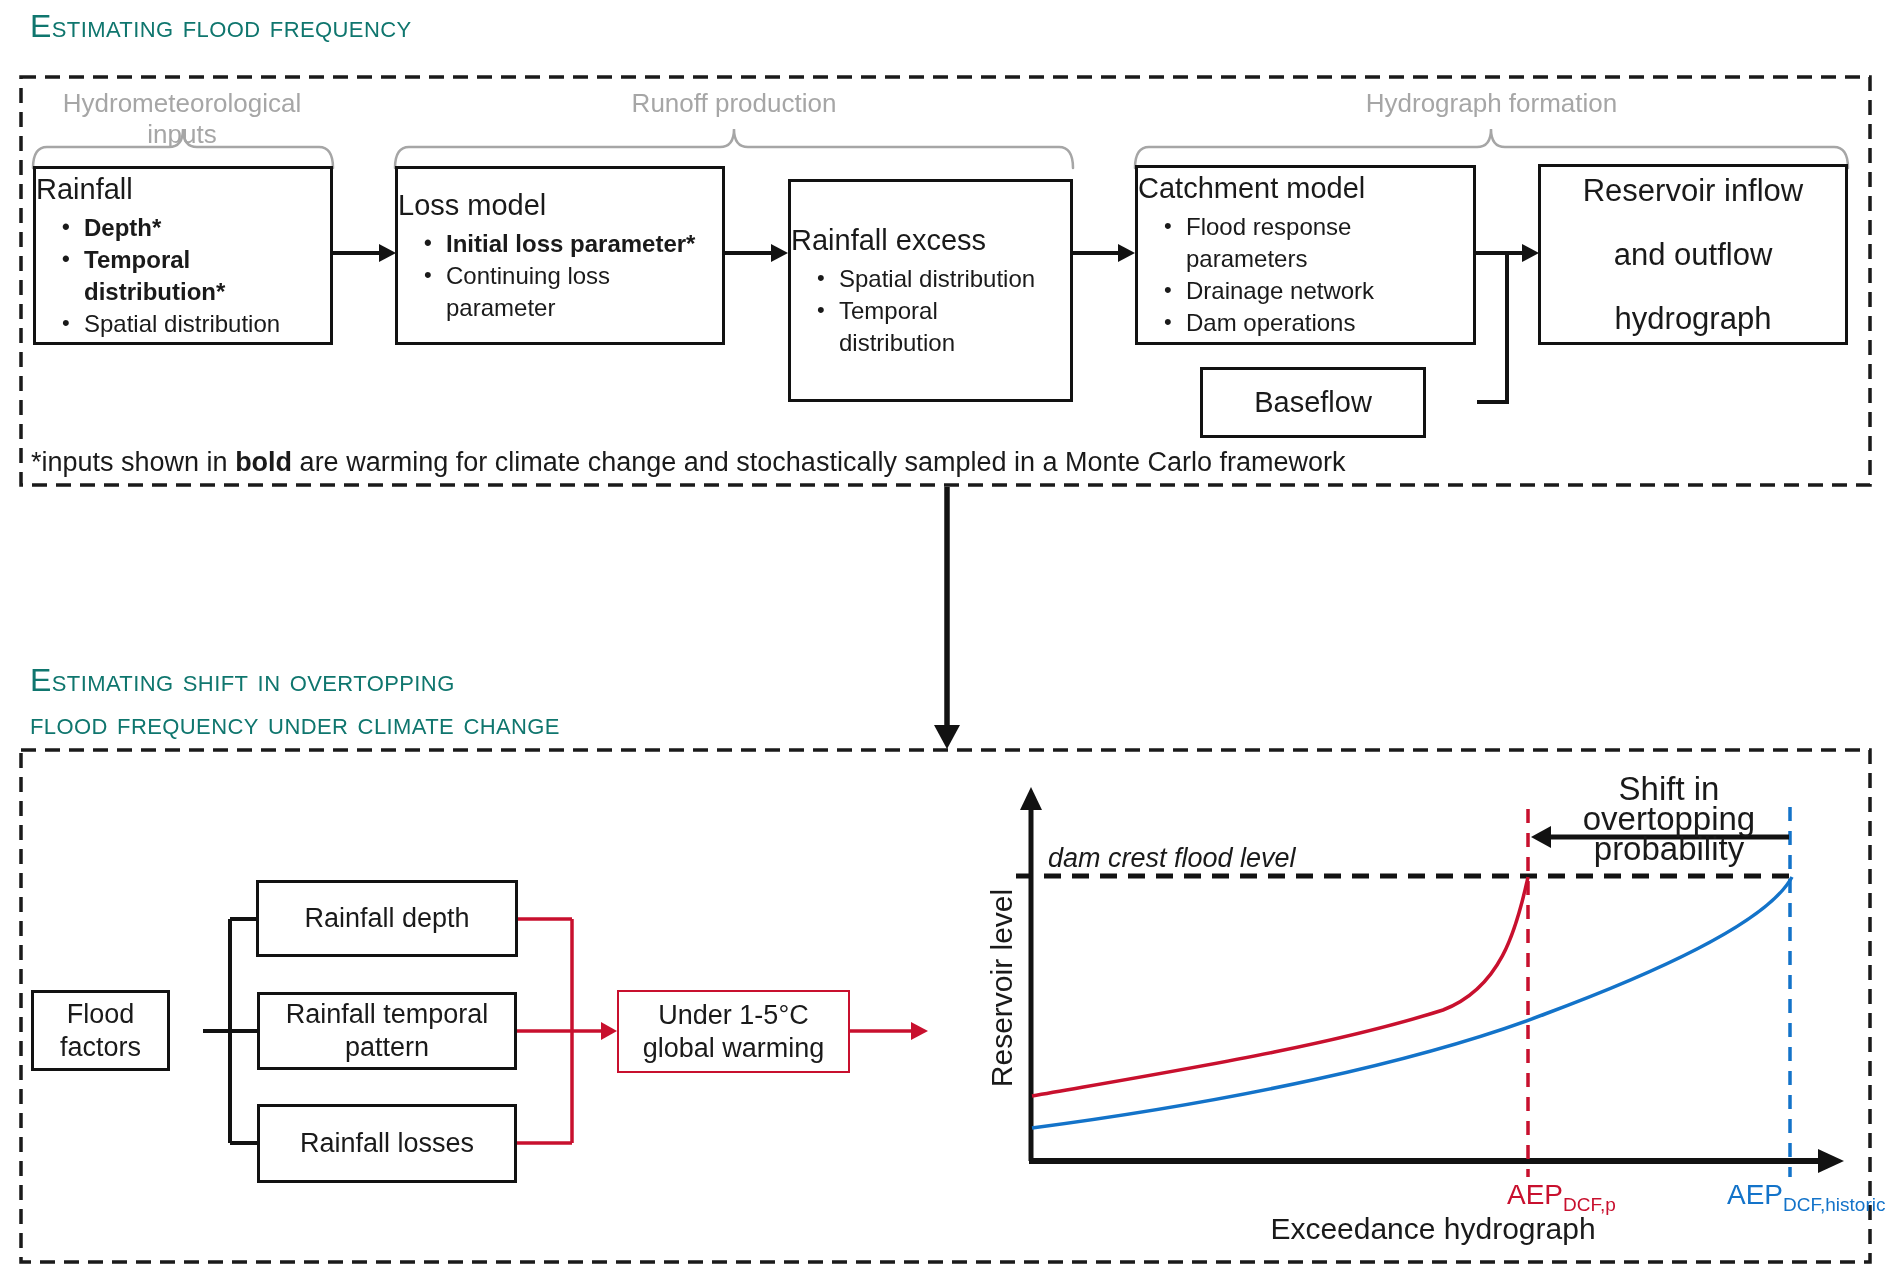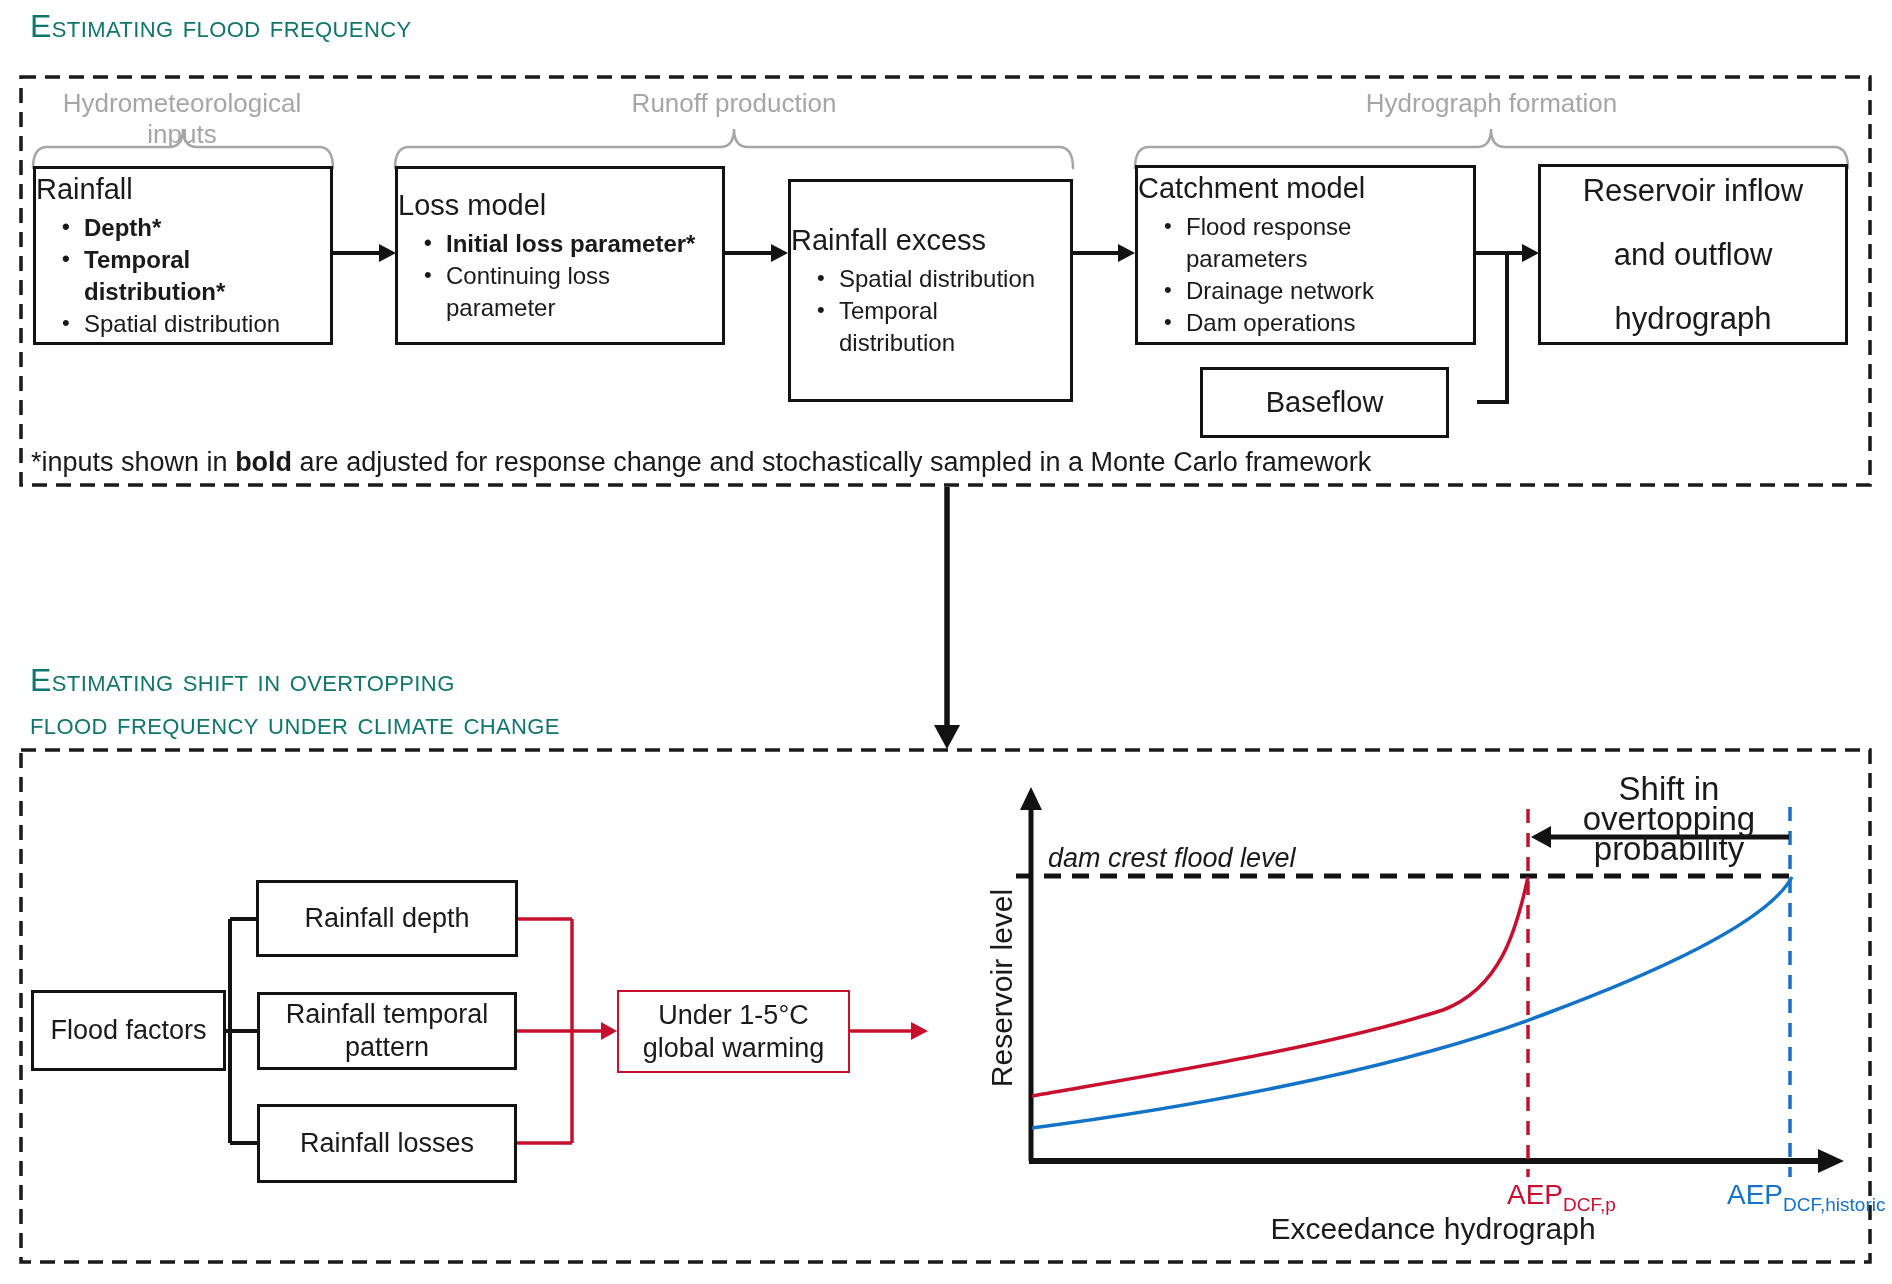--- a/index.html
+++ b/index.html
@@ -155,32 +155,32 @@
       <li>Dam operations</li>
     </ul>
   </div>
 
   <div class="fbox centerbox" style="left:1538px;top:164px;width:310px;height:181px;">
     <div class="line3">Reservoir inflow</div>
     <div class="line3">and outflow</div>
     <div class="line3">hydrograph</div>
   </div>
 
-  <div class="fbox centerbox" style="left:1200px;top:367px;width:249px;height:71px;border-width:3px;">
+  <div class="fbox centerbox" style="left:1200px;top:367px;width:226px;height:71px;border-width:3px;">
     <div style="font-size:29px;text-align:center;">Baseflow</div>
   </div>
 
-  <div class="abs footnote" style="left:31px;top:447px;"><span>*inputs shown in </span><span style="font-weight:bold;">bold</span><span> are adjusted for response change and stochastically sampled in a Monte Carlo framework</span></div>
+  <div class="abs footnote" style="left:31px;top:447px;"><span>*inputs shown in </span><span style="font-weight:bold;">bold</span><span> are warming for climate change and stochastically sampled in a Monte Carlo framework</span></div>
 
   <div class="abs sc" style="left:30px;top:659px;line-height:43px;">
     <div>Estimating shift in overtopping</div>
     <div>flood frequency under climate change</div>
   </div>
 
-  <div class="s2box" style="left:31px;top:990px;width:195px;height:81px;">
+  <div class="s2box" style="left:31px;top:990px;width:139px;height:81px;">
     <div>Flood factors</div>
   </div>
 
   <div class="s2box" style="left:256px;top:880px;width:262px;height:77px;">
     <div>Rainfall depth</div>
   </div>
 
   <div class="s2box" style="left:257px;top:992px;width:260px;height:78px;">
     <div>
       <div>Rainfall temporal</div>

